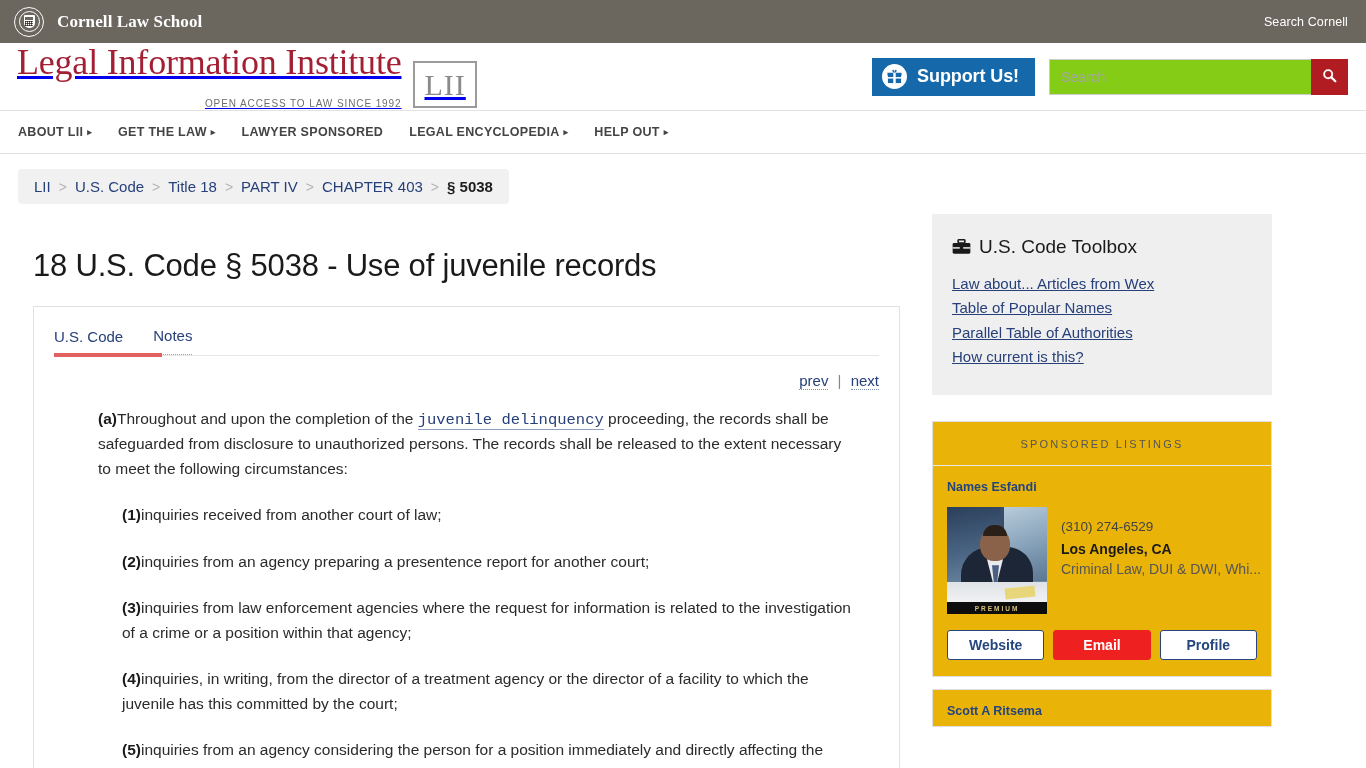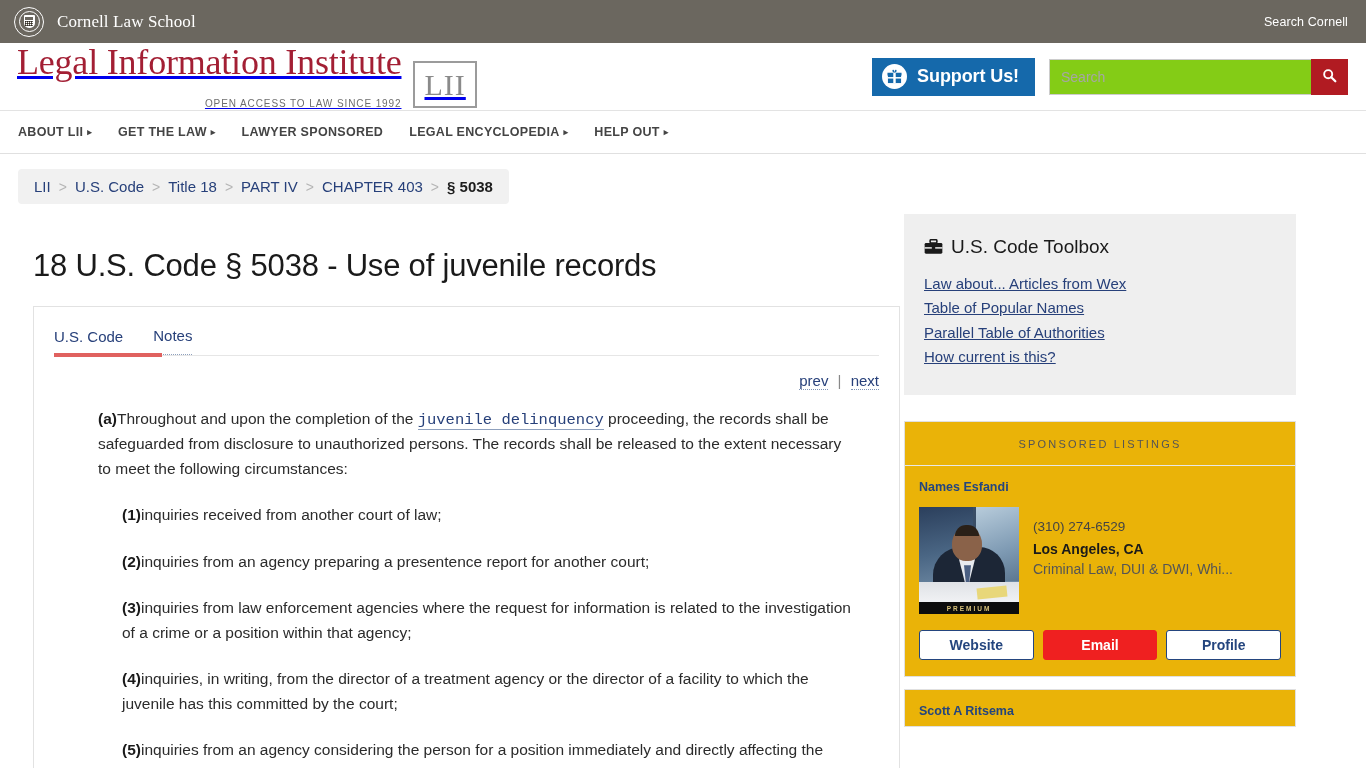--- a/index.html
+++ b/index.html
@@ -52,21 +52,21 @@
     position: absolute; left: 1.5px; top: 6px;
     width: 8px; height: 5px;
     background: repeating-linear-gradient(to right,#6b675f 0 1px,#ffffff 1px 2px),
                 repeating-linear-gradient(to bottom,#6b675f 0 1px,#ffffff 1px 2px);
     background-blend-mode: multiply;
   }
   .cornell-name {
     color: #ffffff;
     font-family: "Liberation Serif", serif;
     font-size: 17px;
-    font-weight: 400;
+    font-weight: 700;
     letter-spacing: 0.1px;
     margin-left: 13px;
   }
   .cornell-search {
     margin-left: auto;
     color: #ffffff;
     font-size: 12.5px;
     text-decoration: none;
     letter-spacing: 0.1px;
   }
@@ -217,21 +217,21 @@
     white-space: nowrap;
   }
 
   
   .page {
     display: flex;
     padding: 0 18px;
     align-items: flex-start;
   }
   .content-col { width: 882px; flex: 0 0 auto; padding-left: 15px; }
-  .side-col { width: 392px; flex: 0 0 auto; margin-left: 4px; }
+  .side-col { width: 340px; flex: 0 0 auto; margin-left: 32px; }
 
   h1.doc-title {
     font-size: 31px;
     font-weight: 400;
     color: #1a1a1a;
     margin: 44px 0 22px 0;
     letter-spacing: -0.2px;
     line-height: 1.15;
   }
 

